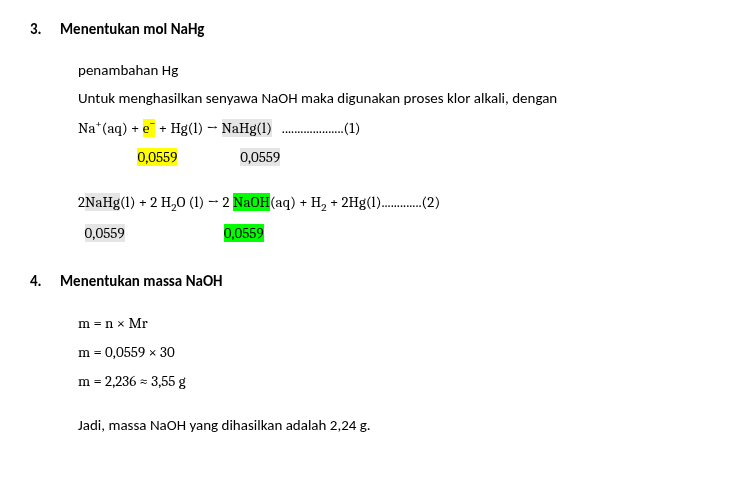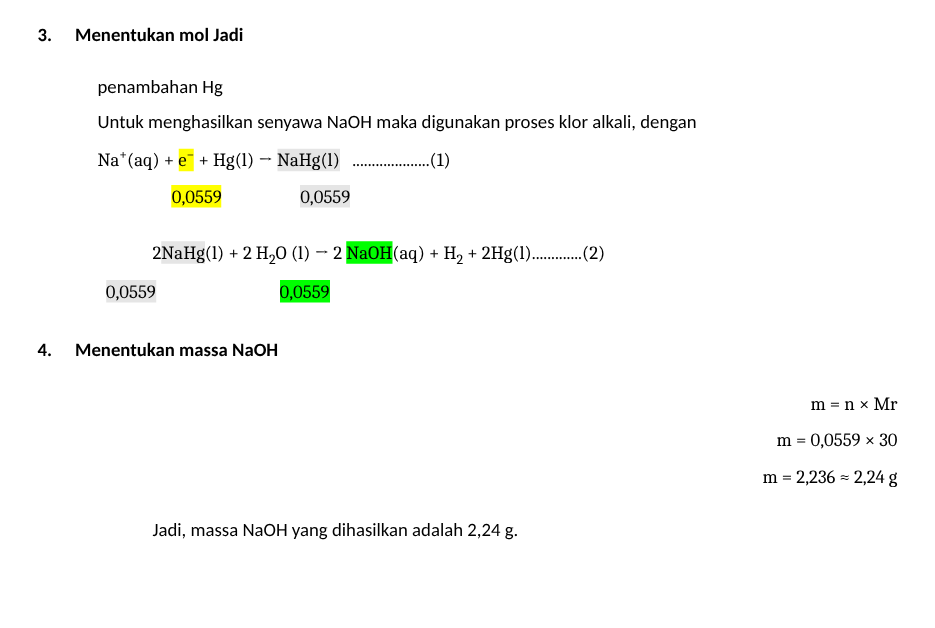--- a/index.html
+++ b/index.html
@@ -36,42 +36,41 @@
     font-family: "Cambria Math", Cambria, serif;
     font-size: 15px;
     line-height: 1.8;
     margin: 2px 0;
   }
   .eq-line2 {
     font-family: "Cambria Math", Cambria, serif;
     font-size: 15px;
     line-height: 1.8;
     margin: 2px 0;
-    text-align: right;
   }
   .hl-yellow { background: #ffff00; }
   .hl-cyan   { background: #e5e5e5; }
   .hl-green  { background: #00ff00; }
   .sup { vertical-align: super; font-size: 0.75em; }
   .sub { vertical-align: sub; font-size: 0.75em; }
   .row {
     display: block;
     white-space: pre;
   }
   .math {
     font-family: "Cambria Math", Cambria, serif;
   }
-  .gap { margin-top: 18px; margin-left: 44px; }
+  .gap { margin-top: 18px; }
 </style>
 </head>
 <body>
 
 <div class="item">
   <div class="item-num">3.</div>
-  <div class="item-title">Menentukan mol Jadi</div>
+  <div class="item-title">Menentukan mol NaHg</div>
 </div>
 
 <div class="body">
   <div class="para">penambahan Hg</div>
   <div class="para">Untuk menghasilkan senyawa NaOH maka digunakan proses klor alkali, dengan</div>
 
   <div class="eq-line row"><span class="math">Na</span><span class="math sup">+</span><span class="math">(aq) + </span><span class="math hl-yellow"><span>e</span><span class="sup">−</span></span><span class="math"> + Hg(l) → </span><span class="math hl-cyan">NaHg(l)</span><span class="math">   ....................(1)</span></div>
   <div class="eq-line row"><span class="math">                  </span><span class="math hl-yellow">0,0559</span><span class="math">                   </span><span class="math hl-cyan">0,0559</span></div>
 
   <div class="eq-line row gap"><span class="math">2</span><span class="math hl-cyan">NaHg</span><span class="math">(l) + 2 H</span><span class="math sub">2</span><span class="math">O (l) → 2 </span><span class="math hl-green">NaOH</span><span class="math">(aq) + H</span><span class="math sub">2</span><span class="math"> + 2Hg(l).............(2)</span></div>
@@ -79,15 +78,15 @@
 </div>
 
 <div class="item">
   <div class="item-num">4.</div>
   <div class="item-title">Menentukan massa NaOH</div>
 </div>
 
 <div class="body">
   <div class="eq-line2">m = n × Mr</div>
   <div class="eq-line2">m = 0,0559 × 30</div>
-  <div class="eq-line2">m = 2,236  ≈ 2,24 g</div>
+  <div class="eq-line2">m = 2,236  ≈ 3,55 g</div>
   <div class="para gap">Jadi, massa NaOH yang dihasilkan adalah 2,24 g.</div>
 </div>
 
 </body></html>

